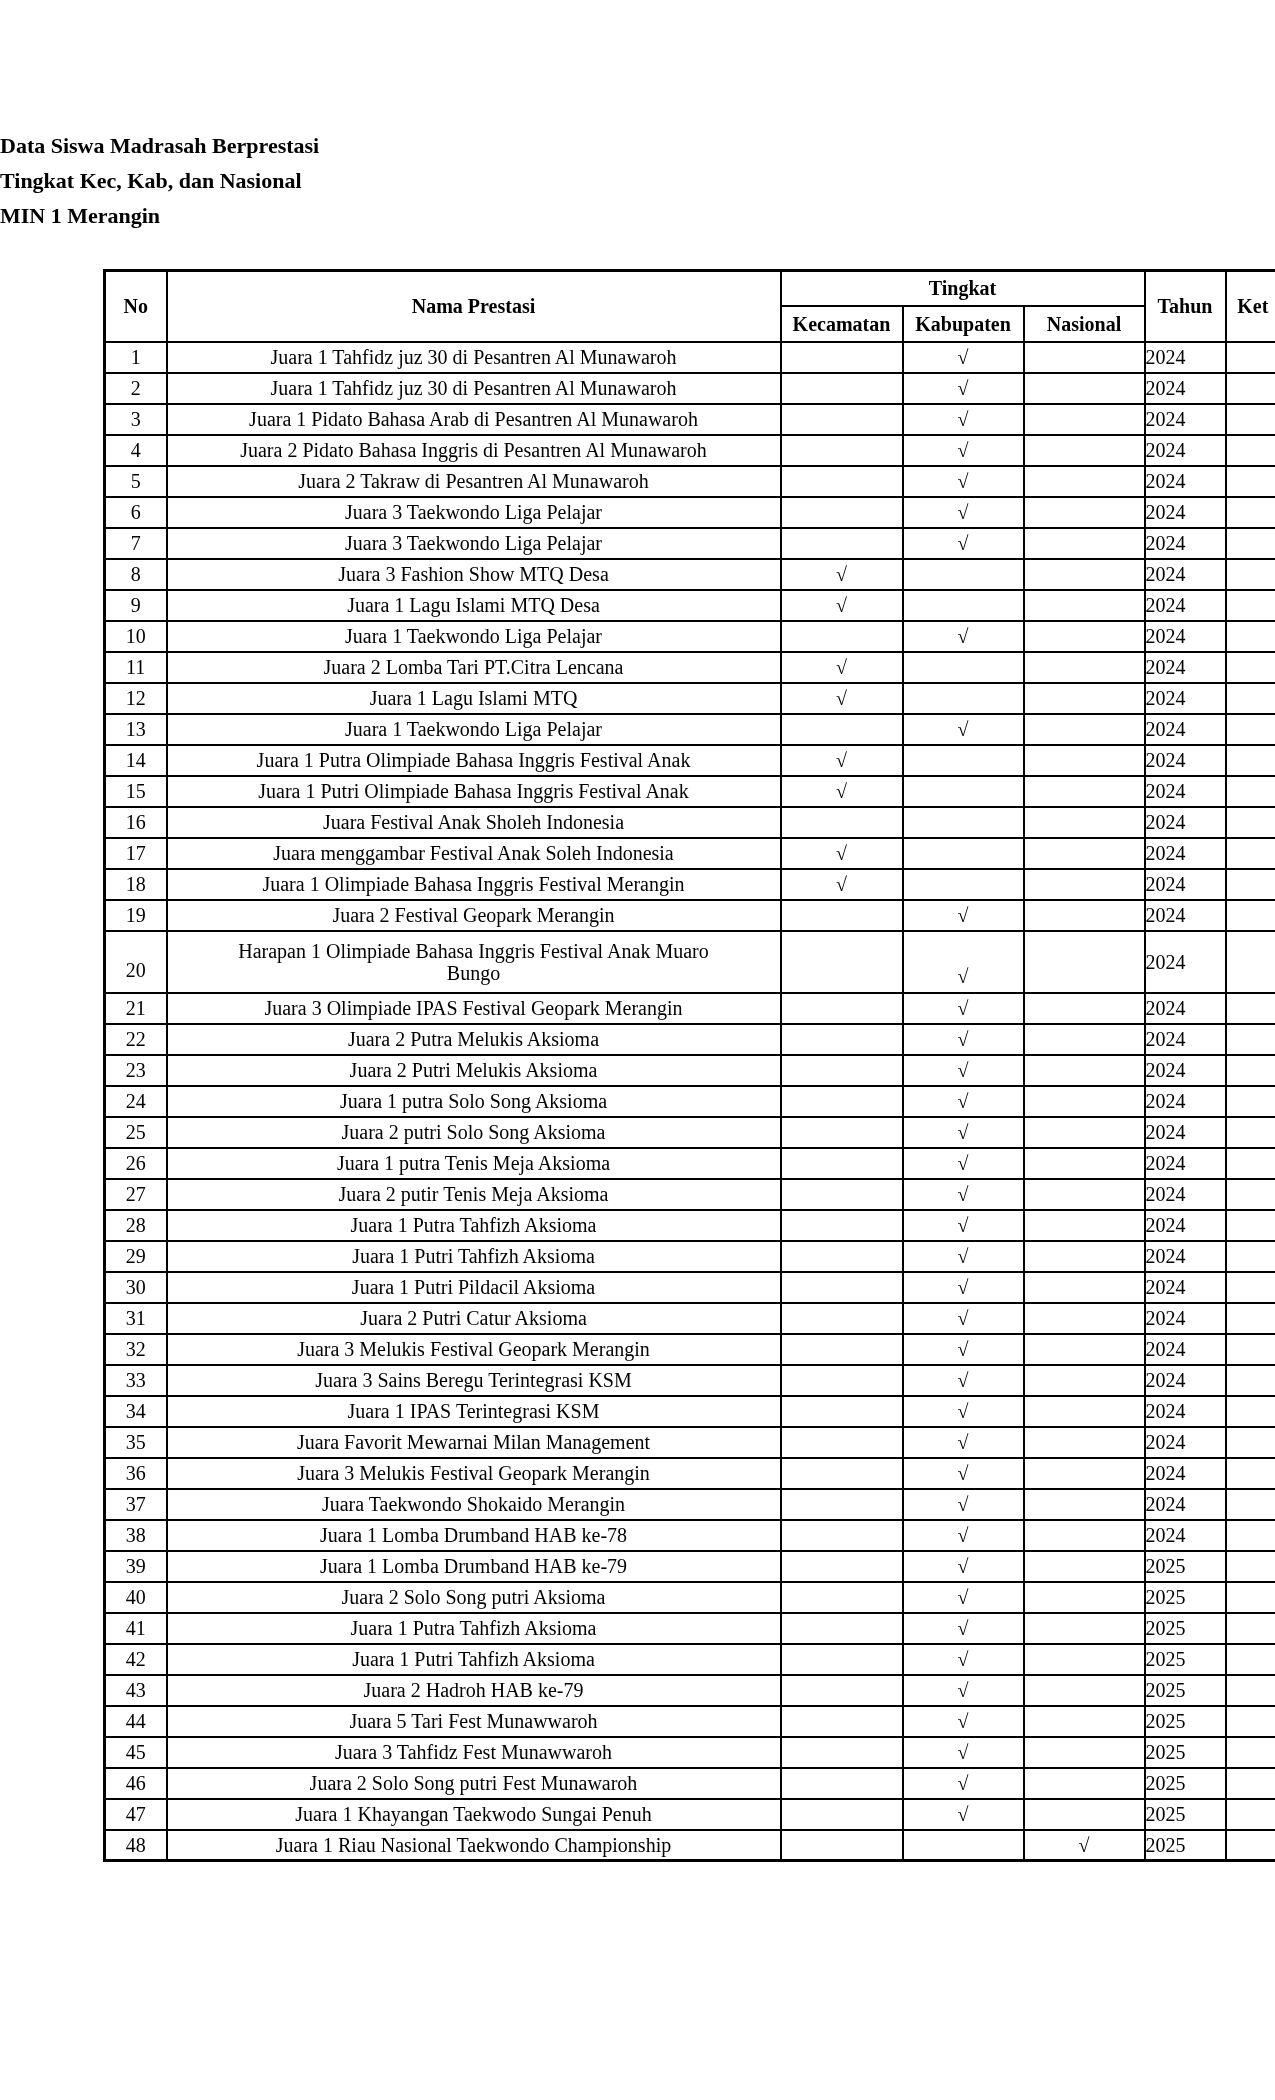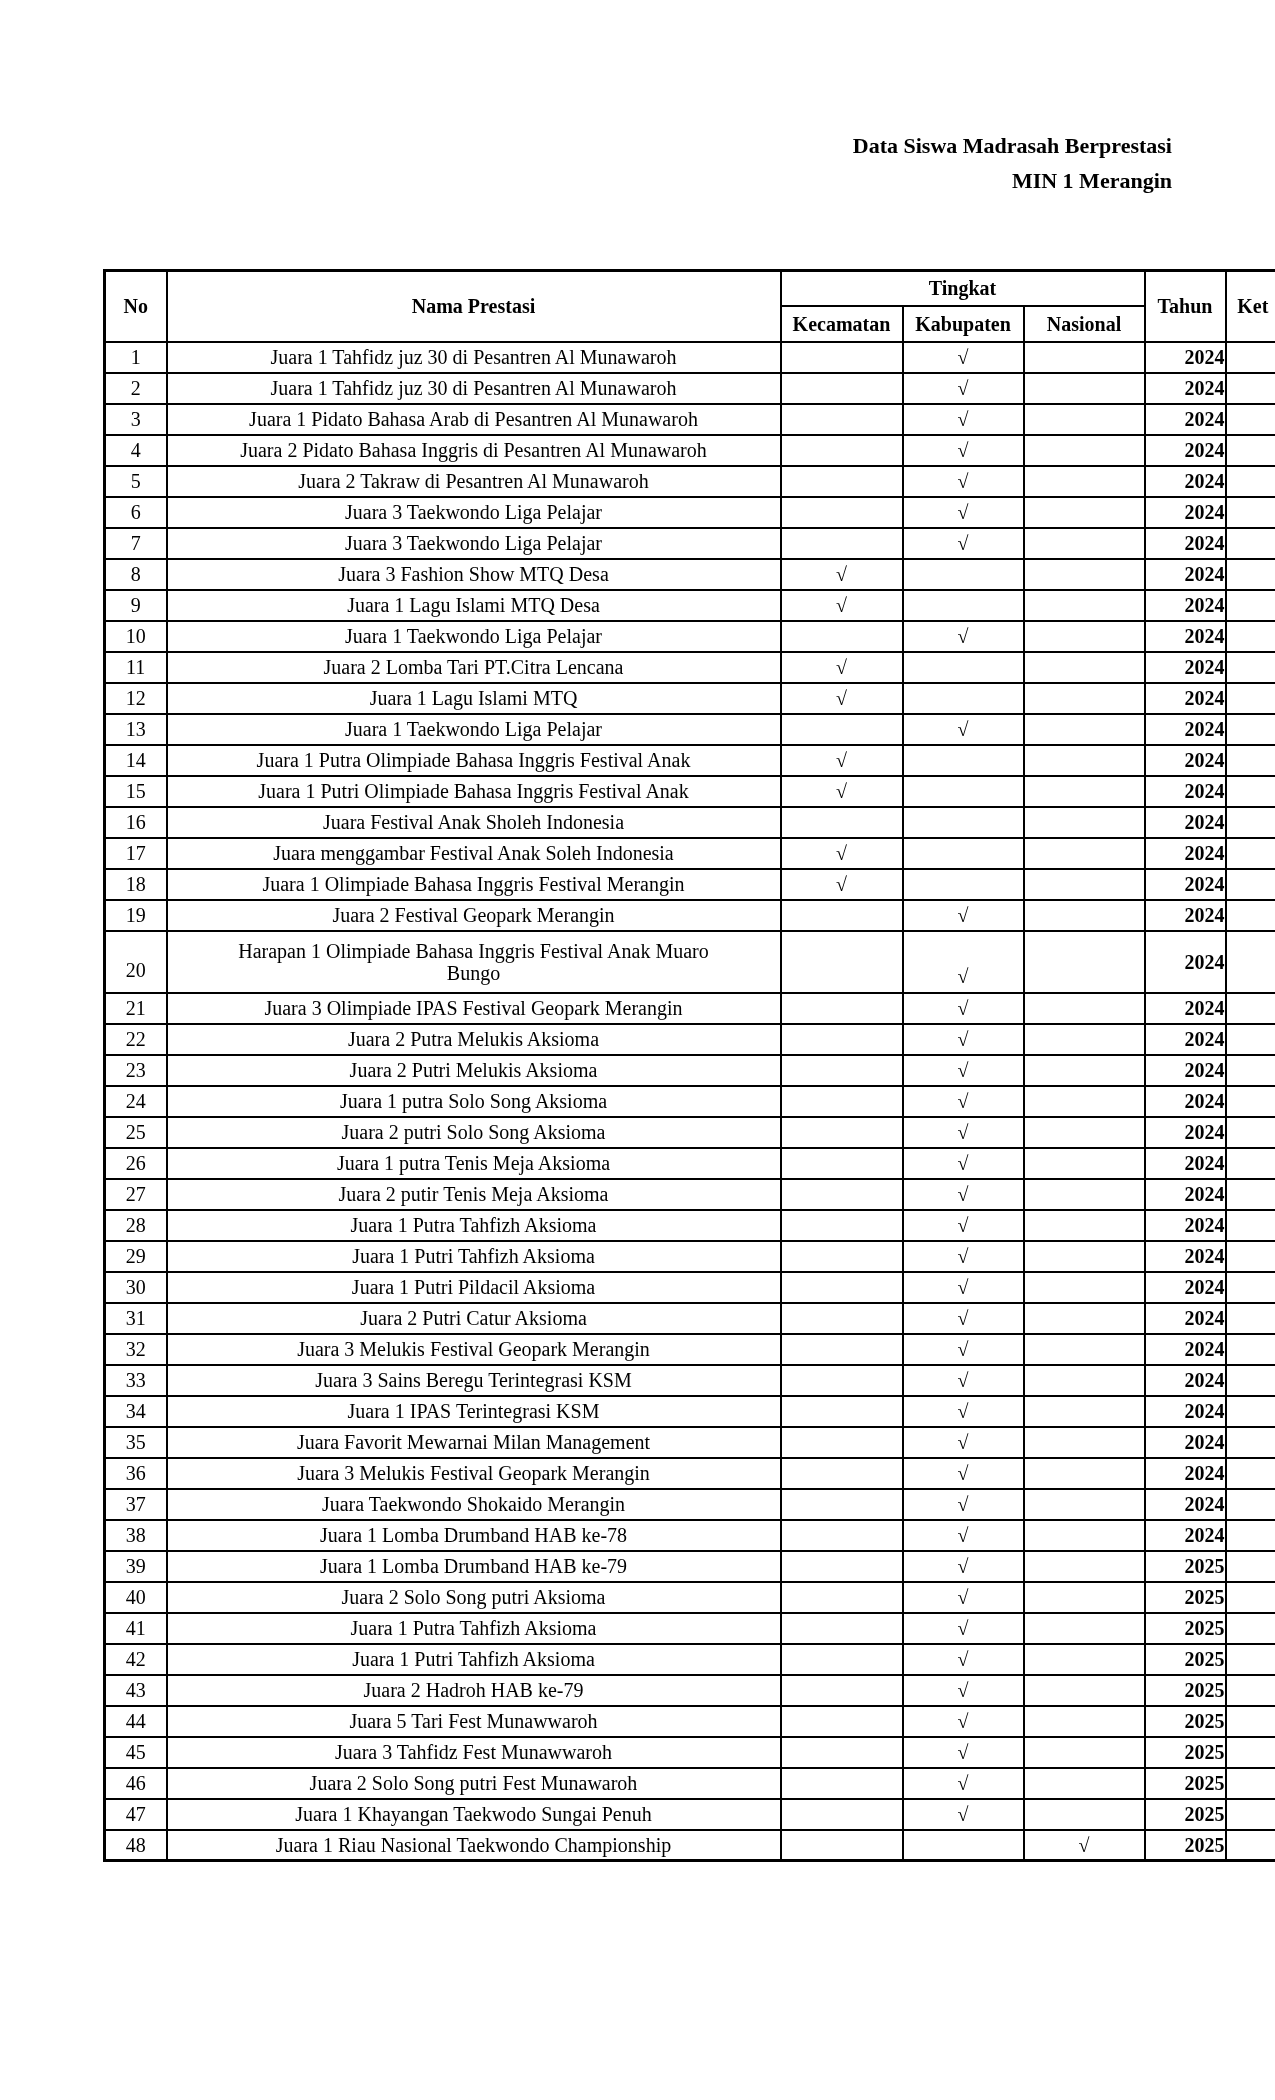--- a/index.html
+++ b/index.html
@@ -12,25 +12,24 @@
     height: 2100px;
     position: relative;
     font-family: "Liberation Serif", "DejaVu Serif", serif;
     color: #000000;
   }
   .doc-title {
     position: absolute;
     top: 128px;
     left: 0;
     width: 1126px;
-    text-align: right;
+    text-align: left;
     font-weight: bold;
     font-size: 22px;
     line-height: 35px;
-    margin-left: 46px;
   }
   table.prestasi {
     position: absolute;
     left: 56px;
     top: 269px;
     width: 1176px;
     border-collapse: collapse;
     border: 3px solid #000;
     table-layout: fixed;
     margin-left: 47px;
@@ -53,31 +52,32 @@
   tbody tr.tall { height: 62px; }
   td.c-no { text-align: center; vertical-align: middle; }
   td.c-nama {
     text-align: center;
     vertical-align: middle;
     padding-left: 5px;
     padding-right: 4px;
     white-space: pre-line;
   }
   td.c-chk { text-align: center; vertical-align: middle; font-size: 20px; }
-  td.c-tahun { text-align: right; vertical-align: middle; font-weight: bold; }
+  td.c-tahun { text-align: left; vertical-align: middle; }
   td.c-ket { text-align: center; vertical-align: middle; }
   tr.tall td.c-no { vertical-align: bottom; padding-bottom: 11px; }
   tr.tall td.c-nama { vertical-align: middle; }
   tr.tall td.c-chk { vertical-align: bottom; padding-bottom: 5px; }
 </style>
 </head>
 <body>
 
 <div class="doc-title">
   <div>Data Siswa Madrasah Berprestasi</div>
+  <div>Tingkat Kec, Kab, dan Nasional</div>
   <div>MIN 1 Merangin</div>
 </div>
 
 <table class="prestasi">
   <colgroup>
     <col style="width:62px">
     <col style="width:614px">
     <col style="width:122px">
     <col style="width:121px">
     <col style="width:121px">

